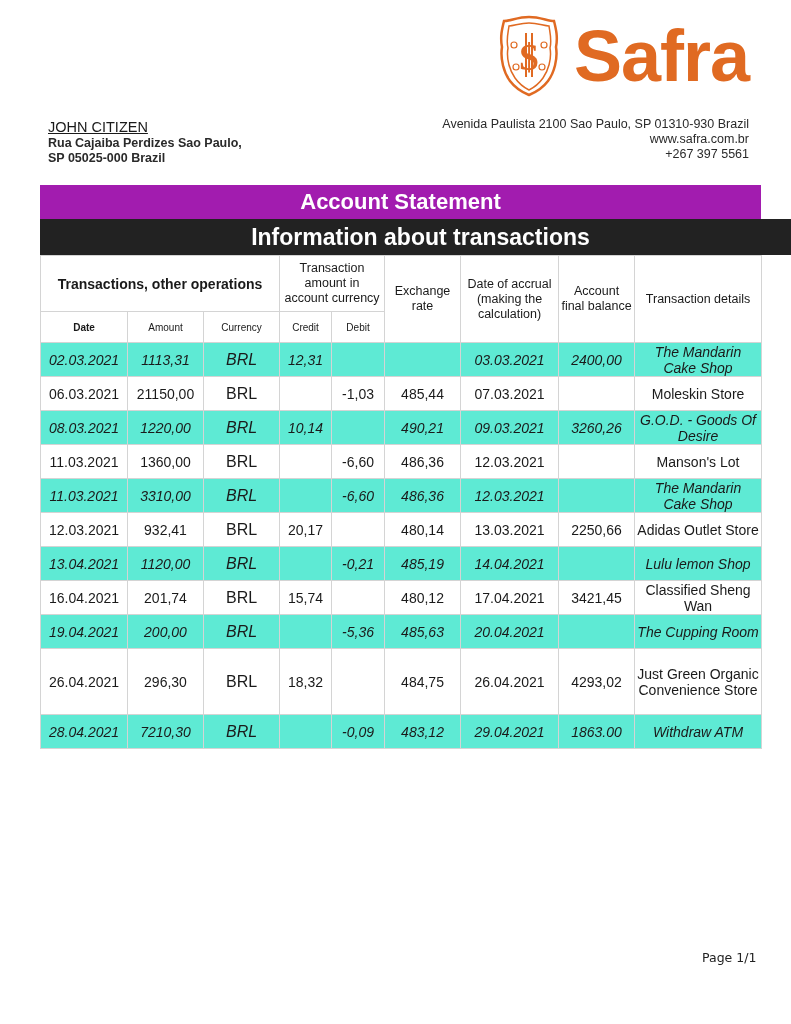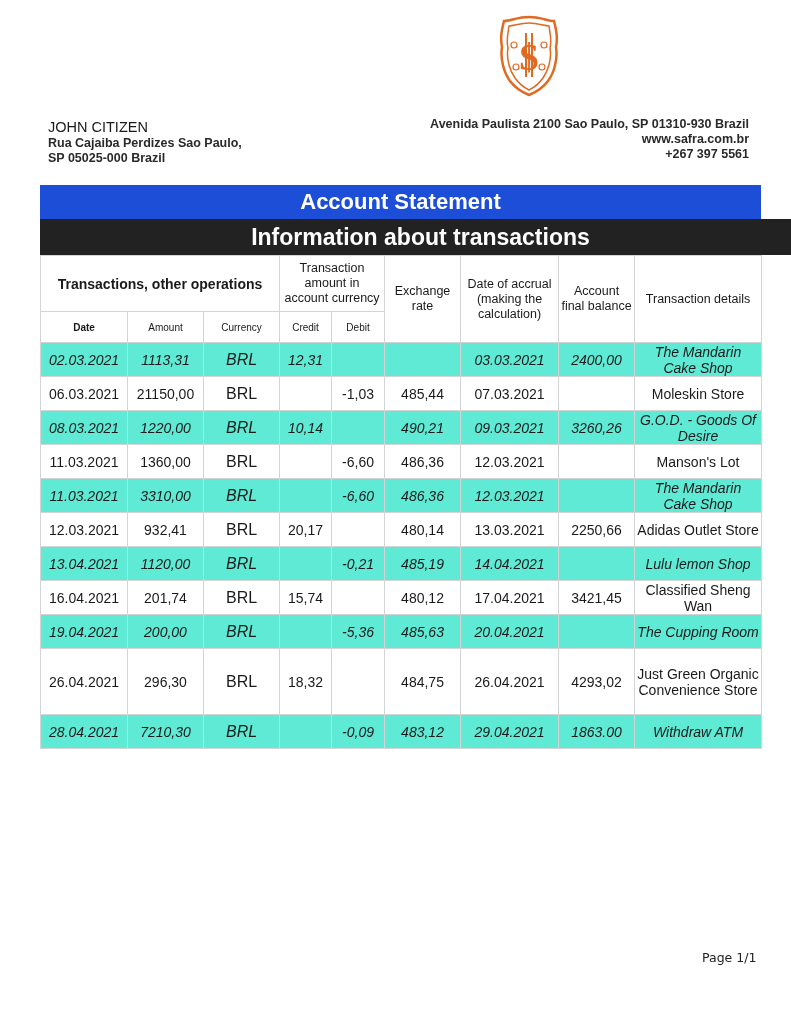--- a/index.html
+++ b/index.html
@@ -4,27 +4,27 @@
 <style>
   * { box-sizing: border-box; margin: 0; padding: 0; }
   html, body { width: 791px; height: 1024px; background: #ffffff; overflow: hidden; }
   body { position: relative; font-family: "Liberation Sans", sans-serif; color: #1a1a1a; }
 
   .logo { position: absolute; left: 496px; top: 14px; height: 84px; display: flex; align-items: center; }
   .logo-emblem { width: 66px; height: 82px; }
   .logo-text { font-family: "Liberation Sans", sans-serif; font-weight: bold; font-size: 72px; color: #e06a22; letter-spacing: -1px; margin-left: 12px; line-height: 1; }
 
   .client { position: absolute; left: 48px; top: 119px; }
-  .client .name { font-size: 14.5px; color: #1a1a1a; line-height: 17px; }
+  .client .name { font-size: 14.5px; color: #1a1a1a; line-height: 17px; text-decoration: underline; }
   .client .addr { font-size: 12.5px; font-weight: bold; line-height: 15px; color: #2a2a2a; }
 
   .bank { position: absolute; right: 42px; top: 117px; text-align: right; }
-  .bank div { font-size: 12.5px; font-weight: bold; line-height: 15px; color: #2a2a2a; }
-
-  .band-orange { position: absolute; left: 40px; top: 185px; width: 721px; height: 34px; background: #1d4ed8; color: #fff; font-size: 22px; font-weight: bold; text-align: center; line-height: 34px; }
+  .bank div { font-size: 12.5px; font-weight: normal; line-height: 15px; color: #2a2a2a; }
+
+  .band-orange { position: absolute; left: 40px; top: 185px; width: 721px; height: 34px; background: #a21caf; color: #fff; font-size: 22px; font-weight: bold; text-align: center; line-height: 34px; }
   .band-black { position: absolute; left: 40px; top: 219px; width: 761px; height: 36px; background: #222222; color: #fff; font-size: 23px; font-weight: bold; text-align: center; line-height: 36px; }
 
   table.tx { position: absolute; left: 40px; top: 255px; width: 721px; border-collapse: collapse; table-layout: fixed; font-size: 14px; }
   table.tx th, table.tx td { border: 1px solid #d4d4d4; text-align: center; vertical-align: middle; padding: 0 2px; font-weight: normal; }
   table.tx th { color: #1a1a1a; }
   th.group { font-weight: bold !important; font-size: 14px; }
   th.small { font-size: 12.5px; line-height: 15px; }
   th.sub { height: 31px; font-size: 10px; }
   th.sub.date { font-weight: bold; }
   tr.hdr1 th { height: 56px; }
@@ -46,20 +46,21 @@
     <path d="M33 2 C22 2 14 6 8 6 C6 14 4 22 6 32 C4 44 8 58 14 66 C20 74 28 78 33 80 C38 78 46 74 52 66 C58 58 62 44 60 32 C62 22 60 14 58 6 C52 6 44 2 33 2 Z" fill="none" stroke="#e06a22" stroke-width="2.5"></path>
     <path d="M33 8 C24 8 18 11 13 11 C12 18 10 25 12 33 C10 44 14 56 19 63 C24 70 29 73 33 75 C37 73 42 70 47 63 C52 56 56 44 54 33 C56 25 54 18 53 11 C48 11 42 8 33 8 Z" fill="none" stroke="#e06a22" stroke-width="1.5"></path>
     <text x="33" y="55" text-anchor="middle" font-family="Liberation Serif, serif" font-size="38" font-weight="bold" fill="#e06a22">$</text>
     <line x1="30" y1="18" x2="30" y2="62" stroke="#e06a22" stroke-width="2"></line>
     <line x1="36" y1="18" x2="36" y2="62" stroke="#e06a22" stroke-width="2"></line>
     <circle cx="18" cy="30" r="3" fill="none" stroke="#e06a22" stroke-width="1.2"></circle>
     <circle cx="48" cy="30" r="3" fill="none" stroke="#e06a22" stroke-width="1.2"></circle>
     <circle cx="20" cy="52" r="3" fill="none" stroke="#e06a22" stroke-width="1.2"></circle>
     <circle cx="46" cy="52" r="3" fill="none" stroke="#e06a22" stroke-width="1.2"></circle>
   </svg>
+  <span class="logo-text">Safra</span>
 </div>
 
 <div class="client">
   <div class="name">JOHN CITIZEN</div>
   <div class="addr">Rua Cajaiba Perdizes Sao Paulo,</div>
   <div class="addr">SP 05025-000 Brazil</div>
 </div>
 
 <div class="bank">
   <div>Avenida Paulista 2100 Sao Paulo, SP 01310-930 Brazil</div>

